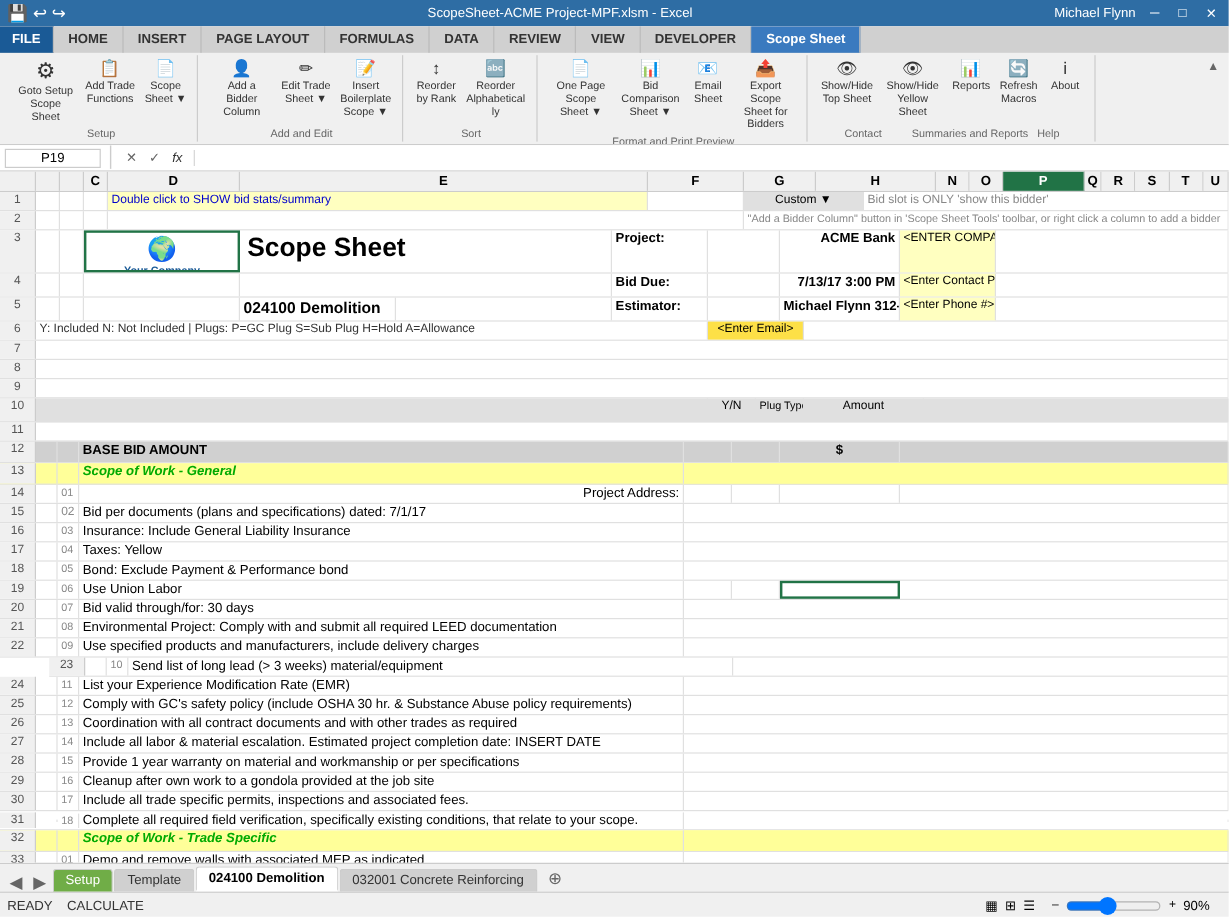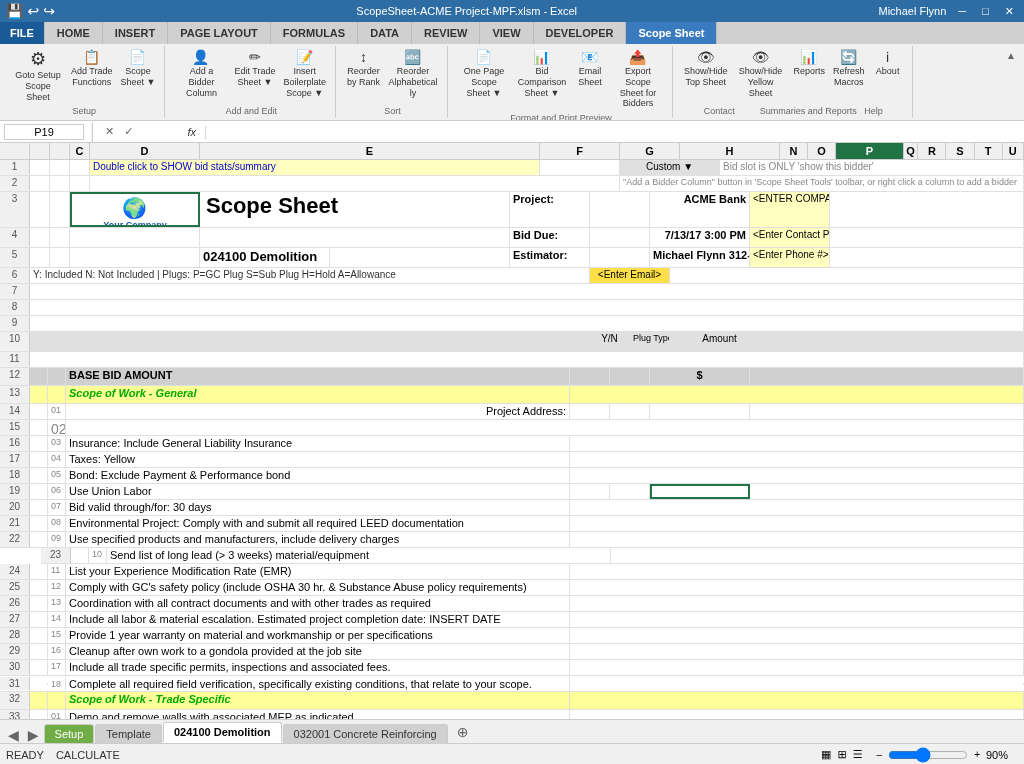--- a/index.html
+++ b/index.html
@@ -89,21 +89,21 @@
       gap: 4px;
     }
     #cell-ref {
       width: 80px;
       font-size: 11px;
       border: 1px solid #ccc;
       padding: 1px 3px;
       text-align: center;
     }
     #formula-check, #formula-x { color: #666; cursor: pointer; padding: 0 3px; }
-    #formula-fx { font-style: italic; color: #333; padding: 0 3px; margin-left: 44px; }
+    #formula-fx { font-style: italic; color: #333; padding: 0 3px; }
     #formula-input { flex: 1; border: none; font-size: 11px; padding: 1px 3px; }
 
     
     #spreadsheet {
       display: flex;
       flex-direction: column;
       height: calc(764px - 22px - 98px - 22px - 22px - 24px);
       overflow: hidden;
     }
 
@@ -505,21 +505,22 @@
       <div class="cell" style="width:504px;text-align:right;">Project Address:</div>
       <div class="cell" style="width:40px;"></div>
       <div class="cell" style="width:40px;"></div>
       <div class="cell" style="width:100px;"></div>
       <div class="cell" style="flex:1;"></div>
     </div>
 
     <div class="sheet-row" style="height:16px;">
       <div class="row-num">15</div>
       <div class="cell" style="width:18px;"></div>
-      <div class="cell" style="width:18px;font-size:14px;color:#888;">02</div>
+      <div class="cell" style="width:18px;font-size:10px;color:#888;">02</div>
+      <div class="cell" style="width:504px;">Bid per documents (plans and specifications) dated: 7/1/17</div>
       <div class="cell" style="flex:1;"></div>
     </div>
 
     <div class="sheet-row" style="height:16px;">
       <div class="row-num">16</div>
       <div class="cell" style="width:18px;"></div>
       <div class="cell" style="width:18px;font-size:9px;color:#888;">03</div>
       <div class="cell" style="width:504px;">Insurance: Include General Liability Insurance</div>
       <div class="cell" style="flex:1;"></div>
     </div>

